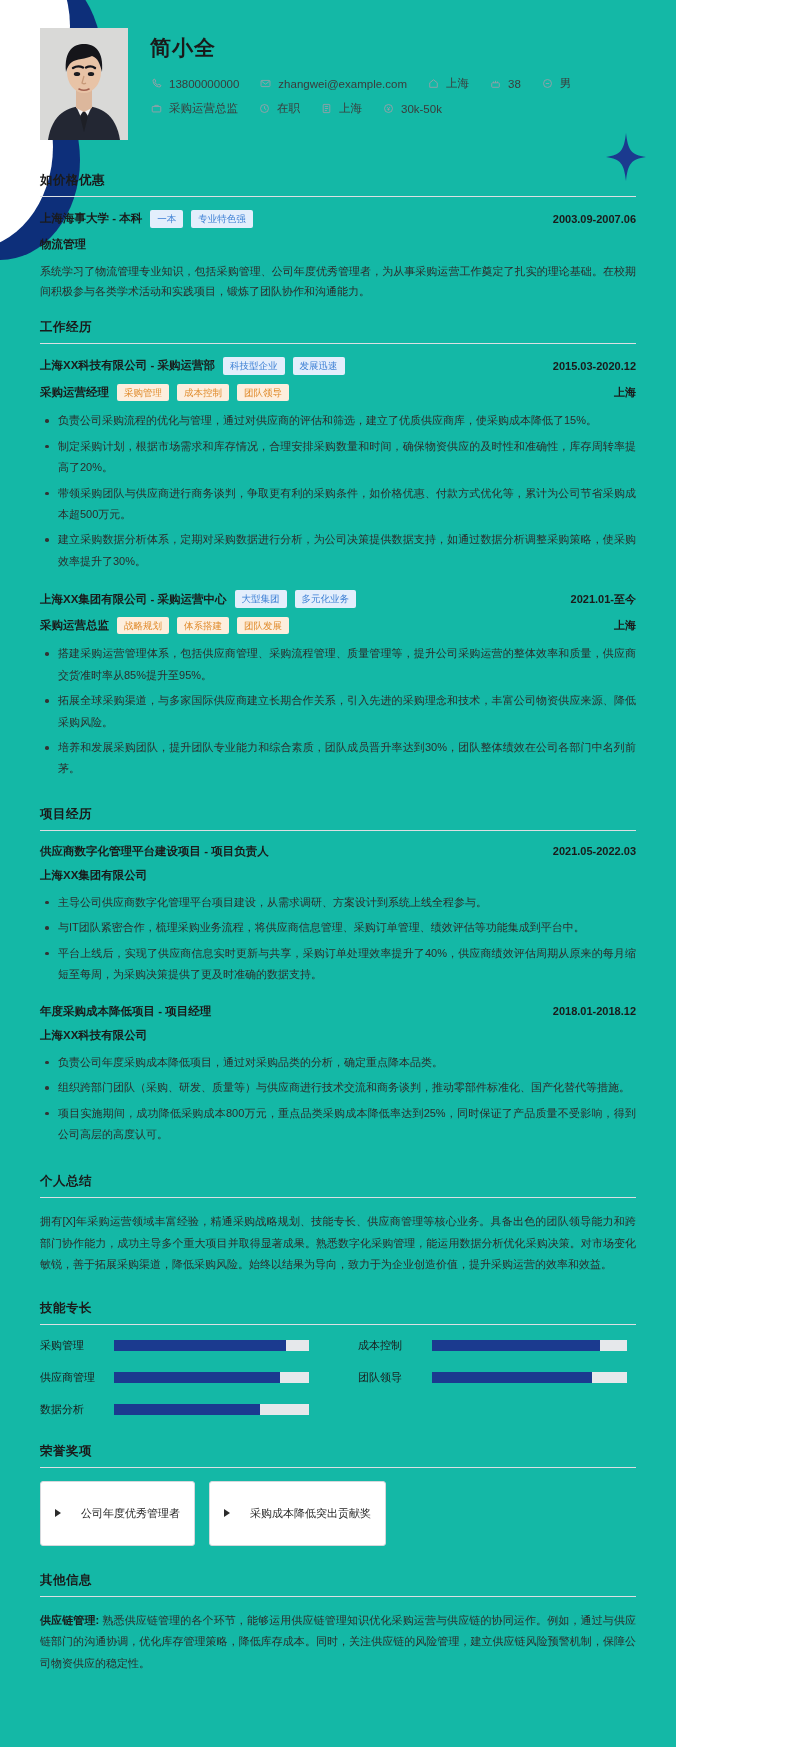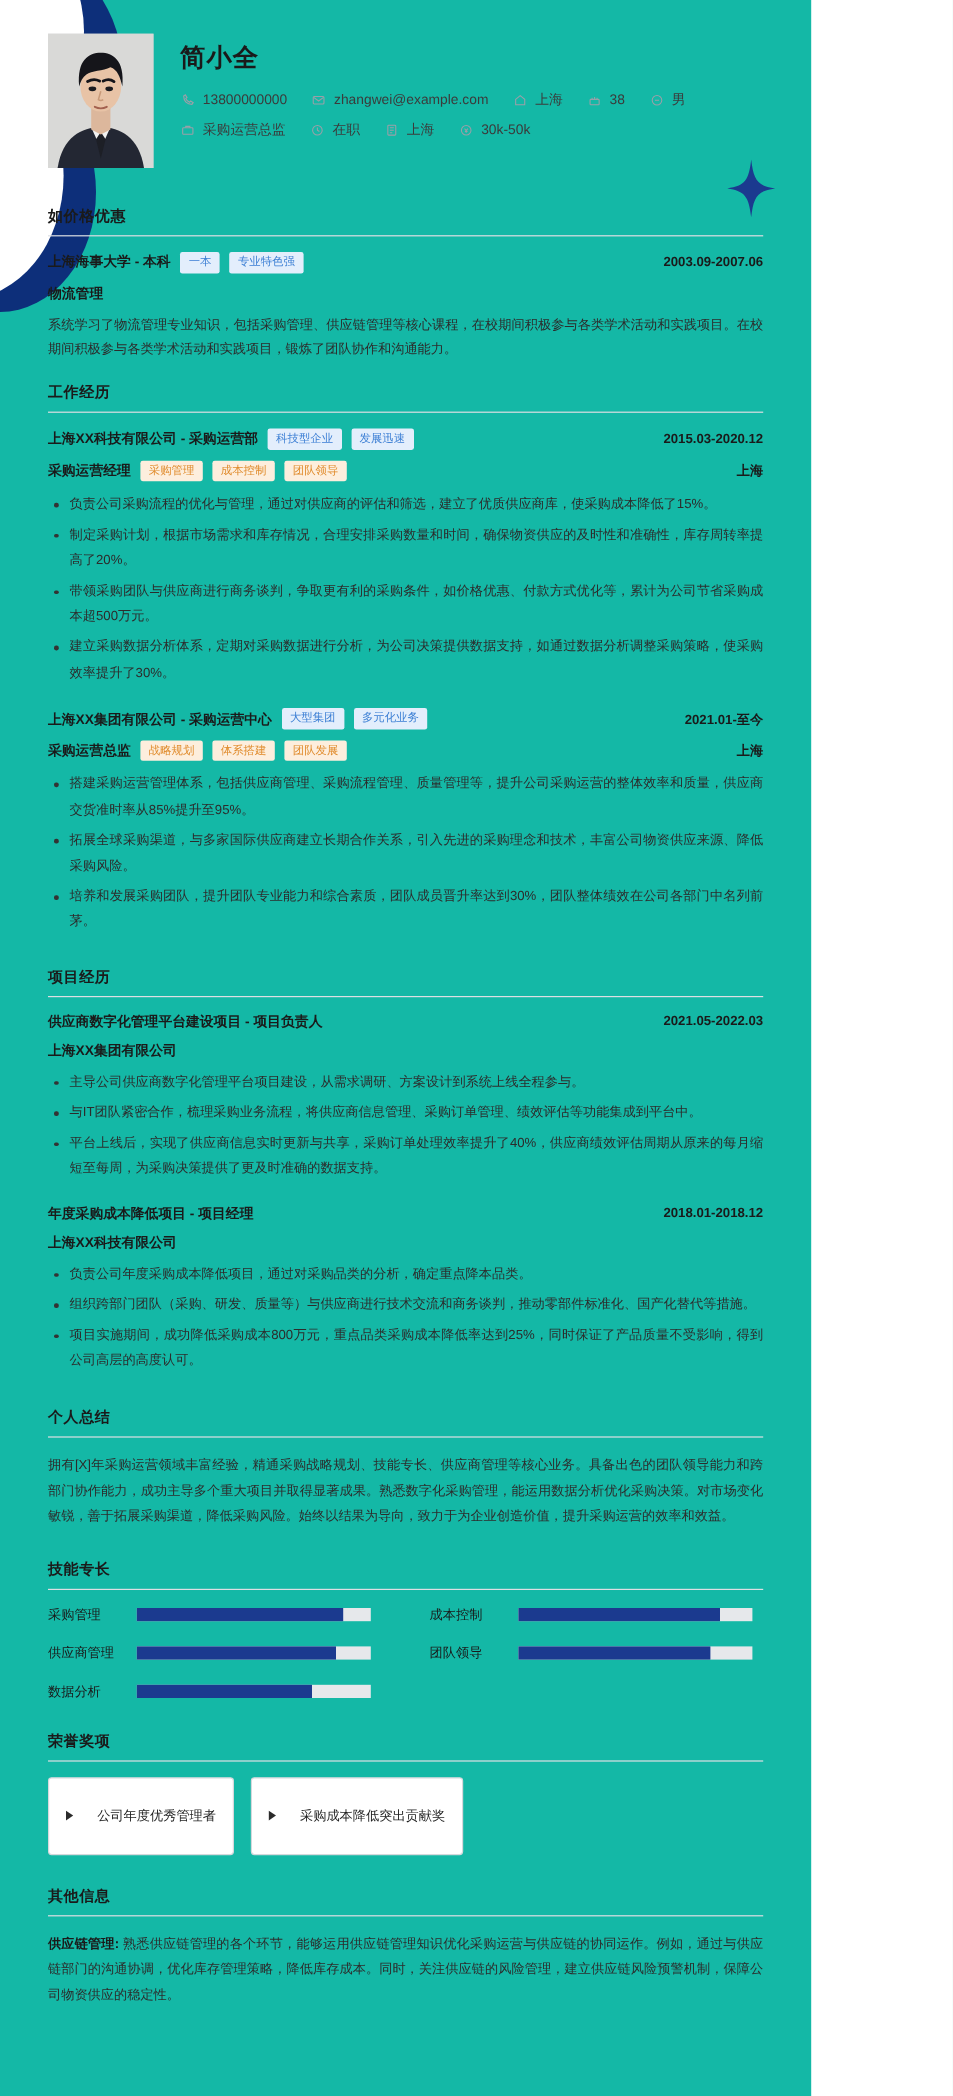--- a/index.html
+++ b/index.html
@@ -426,21 +426,21 @@
       <div class="entry">
         <div class="entry-head">
           <div class="entry-head-left">
             <span class="entry-title">上海海事大学 - 本科</span>
             <span class="tag tag-blue">一本</span>
             <span class="tag tag-blue">专业特色强</span>
           </div>
           <span class="entry-date">2003.09-2007.06</span>
         </div>
         <div class="entry-sub">物流管理</div>
-        <div class="entry-desc">系统学习了物流管理专业知识，包括采购管理、供应链管理等核心课程，在校期间积极参与各类学术活动和实践项目。在校期间积极参与各类学术活动和实践项目，锻炼了团队协作和沟通能力。</div>
+        <div class="entry-desc">系统学习了物流管理专业知识，包括采购管理、公司年度优秀管理者，为从事采购运营工作奠定了扎实的理论基础。在校期间积极参与各类学术活动和实践项目，锻炼了团队协作和沟通能力。</div>
       </div>
     </div>
 
     <div class="section">
       <div class="section-title">工作经历</div>
       <div class="section-rule"></div>
 
       <div class="entry">
         <div class="entry-head">
           <div class="entry-head-left">

